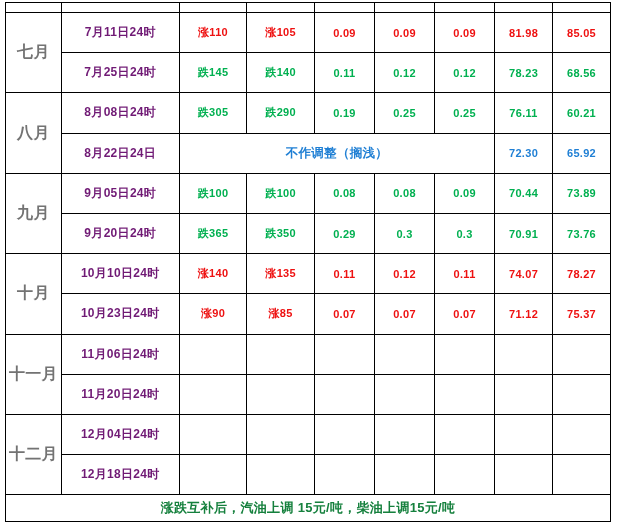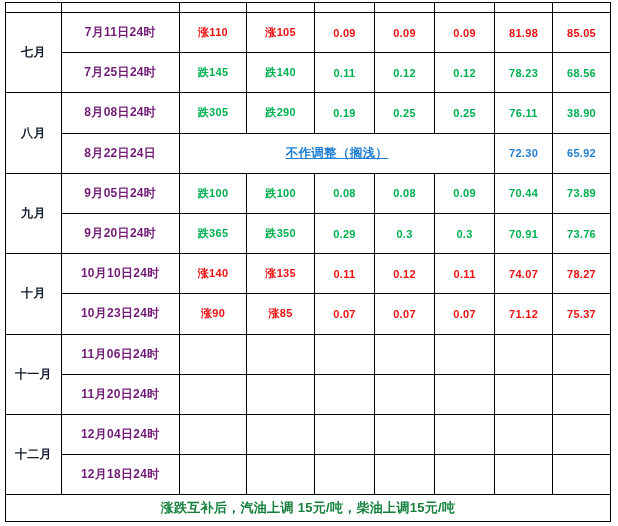--- a/index.html
+++ b/index.html
@@ -49,43 +49,42 @@
   col.c-num3  { width: 56px; }
   col.c-num4  { width: 56px; }
   col.c-price { width: 54px; }
   col.c-price2{ width: 54px; }
 
   .r-thin td { height: 9px; }
   .r-main td { height: 39.2px; }
   .r-foot td { height: 26px; }
 
   .month-cell {
-    color: #0f172a;
-    font-size: 12px;
+    color: #737373;
+    font-size: 16px;
     font-weight: bold;
     letter-spacing: 1px;
     margin-top: 8px;
   }
 
   .date-cell {
     color: #701a75;
     font-size: 12px;
     font-weight: bold;
   }
 
   .up    { color: #ee1111; }
   .down  { color: #00b050; }
   .flat  { color: #1f7fd4; }
 
   .adj-cell {
     color: #1f7fd4;
     font-size: 12.5px;
     font-weight: bold;
     letter-spacing: 0.5px;
-    text-decoration: underline;
   }
 
   .footer-cell {
     color: #15803d;
     font-size: 13px;
     font-weight: bold;
     text-align: center;
     letter-spacing: 0.4px;
   }
 </style>
@@ -140,21 +139,21 @@
         </tr>
         <tr class="r-main">
           <td rowspan="2" class="month-cell">八月</td>
           <td class="date-cell">8月08日24时</td>
           <td class="down">跌305</td>
           <td class="down">跌290</td>
           <td class="down">0.19</td>
           <td class="down">0.25</td>
           <td class="down">0.25</td>
           <td class="down">76.11</td>
-          <td class="down">38.90</td>
+          <td class="down">60.21</td>
         </tr>
         <tr class="r-main">
           <td class="date-cell">8月22日24日</td>
           <td colspan="5" class="adj-cell">不作调整（搁浅）</td>
           <td class="flat">72.30</td>
           <td class="flat">65.92</td>
         </tr>
         <tr class="r-main">
           <td rowspan="2" class="month-cell">九月</td>
           <td class="date-cell">9月05日24时</td>

